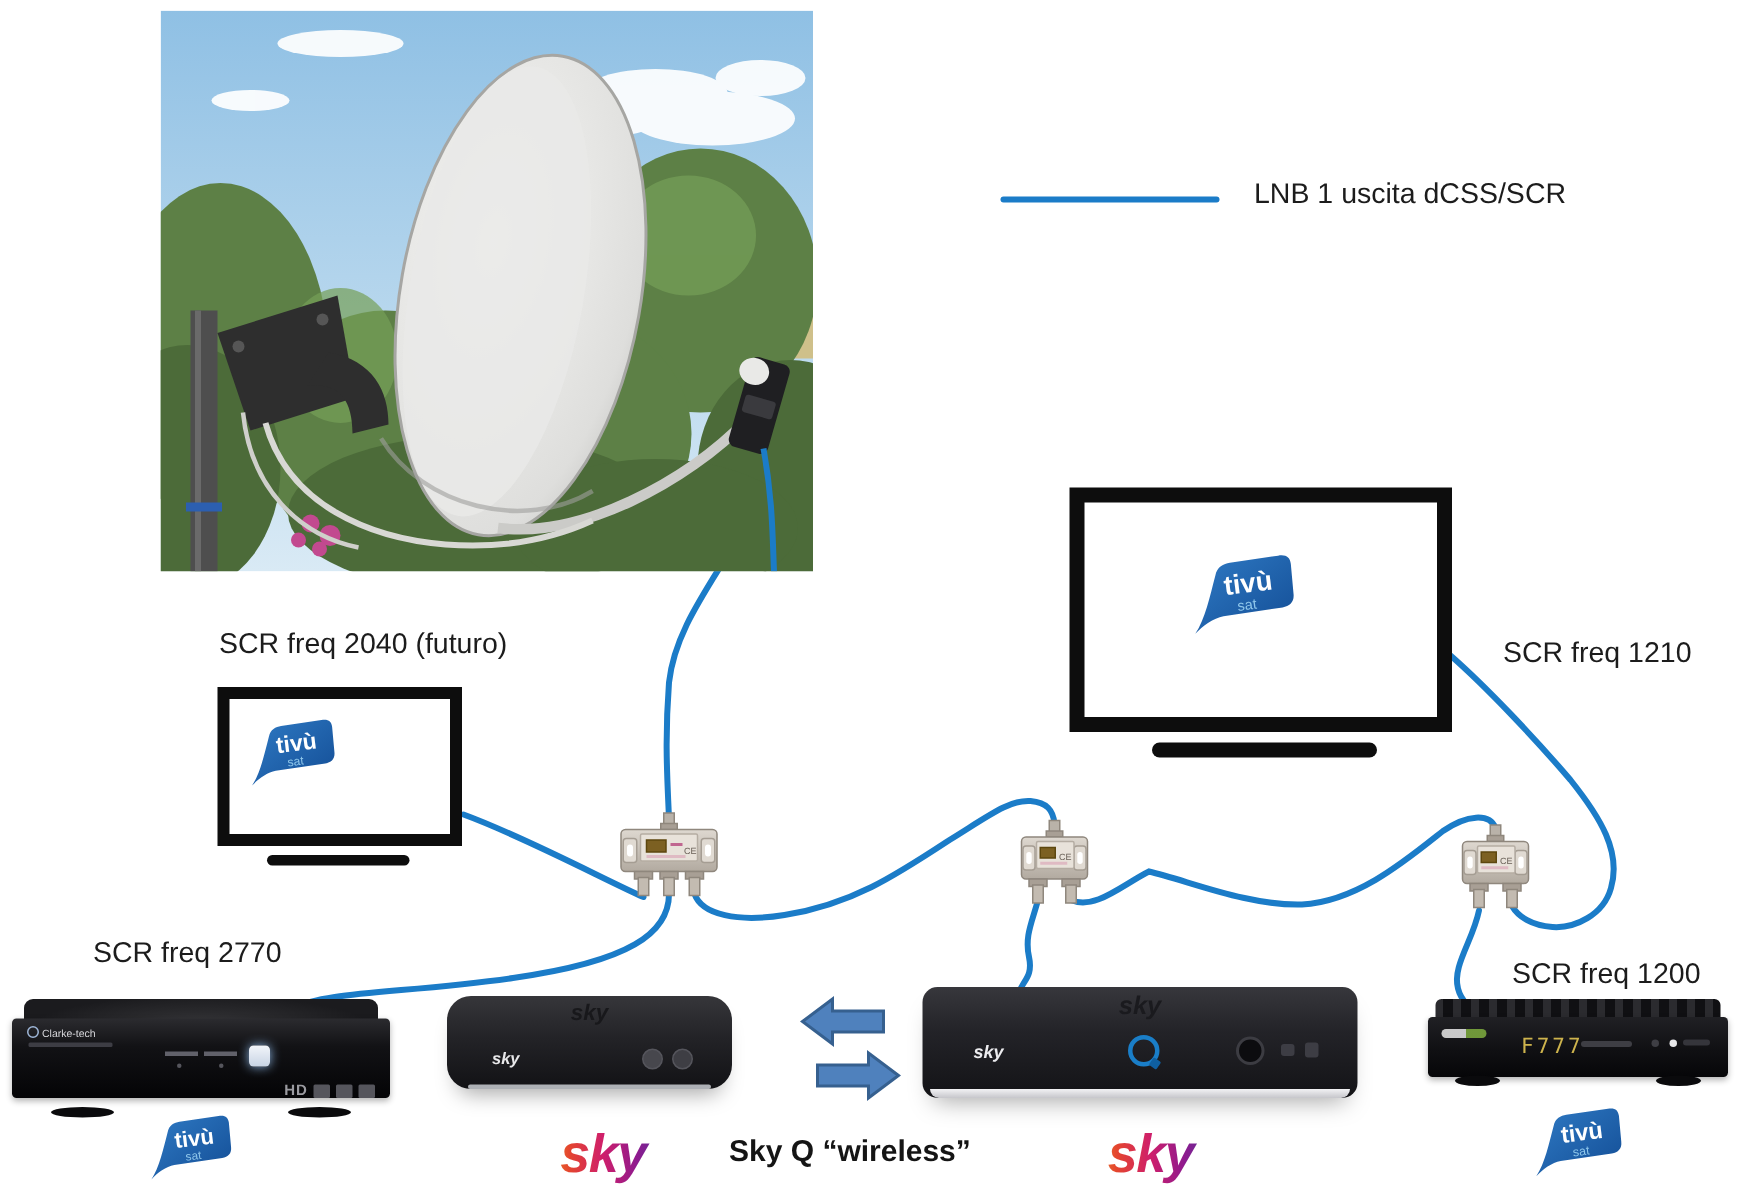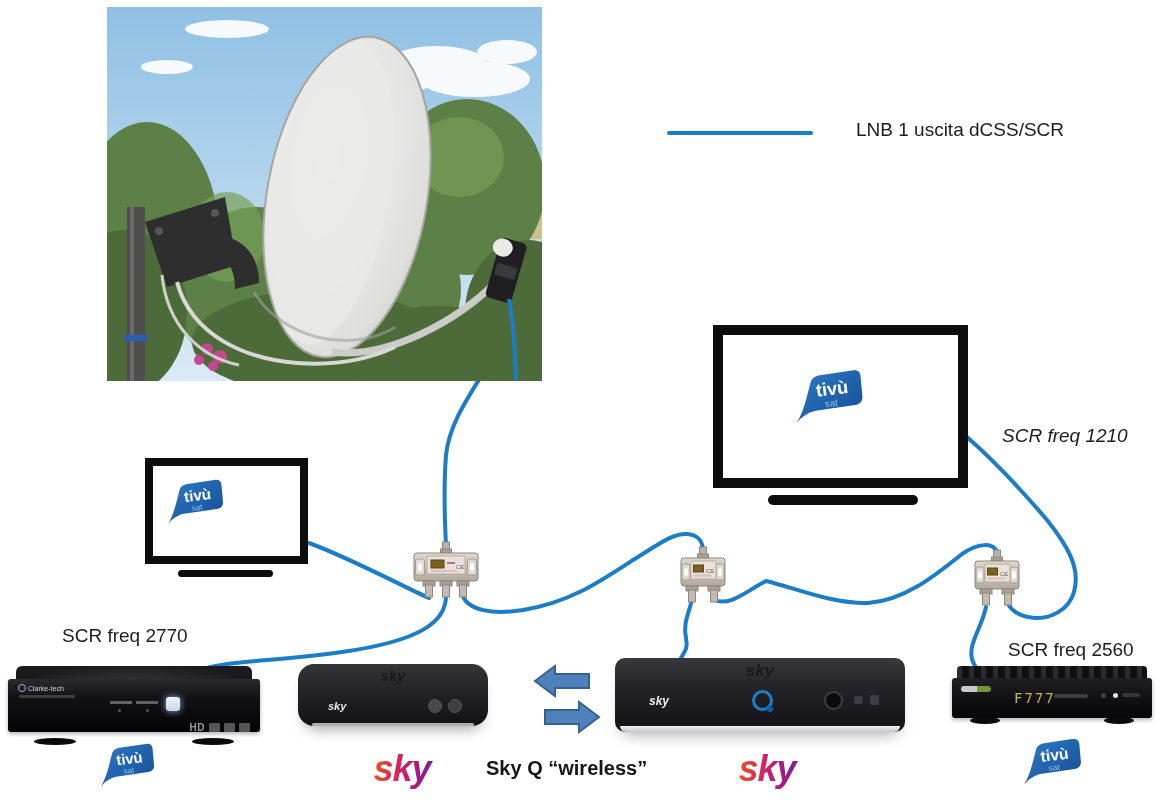--- a/index.html
+++ b/index.html
@@ -4,21 +4,21 @@
 <style>
   html,body{margin:0;padding:0;background:#ffffff;}
   #stage{
     position:relative;width:1160px;height:800px;background:#ffffff;overflow:hidden;
     font-family:"Liberation Sans", sans-serif;color:#1c1c1c;
   }
   .lbl{position:absolute;font-size:19px;color:#1c1c1c;white-space:nowrap;}
 
   
   .legend-line{position:absolute;left:667px;top:131px;width:146px;height:4px;background:#1b7cc8;border-radius:2px;}
-  .legend-text{position:absolute;left:856px;top:119px;font-size:19px;}
+  .legend-text{position:absolute;left:836px;top:119px;font-size:19px;}
 
   
   .photo{position:absolute;left:107px;top:7px;width:435px;height:374px;overflow:hidden;z-index:2;}
   .photo svg{display:block;width:100%;height:100%;}
 
   
   #cables{position:absolute;left:0;top:0;width:1160px;height:800px;z-index:1;pointer-events:none;}
 
   
   .tv{position:absolute;background:#ffffff;border:8px solid #0d0d0d;z-index:2;}
@@ -207,31 +207,32 @@
       <path d="M309,543 C350,558 406,588 429,598"></path>
       <path d="M446,596 C446,622 420,641 342,652 C272,662 214,661 197,672"></path>
       <path d="M463,596 C468,610 492,615 523,610 C568,603 598,583 633,560 C659,544 673,533 687,534 C698,535 702,540 703,549"></path>
       <path d="M692,600 C688,615 683,624 686,638 C689,652 681,654 679,663"></path>
       <path d="M714,600 C730,607 748,590 766,581 C792,587 832,604 868,603 C905,601 938,573 962,554 C978,543 993,542 997,552"></path>
       <path d="M967,437 C991,458 1024,493 1047,520 C1067,545 1081,568 1074,592 C1069,610 1050,619 1035,618 C1021,617 1012,611 1008,604"></path>
       <path d="M986,607 C982,627 968,644 972,659 C974,667 978,669 980,672"></path>
     </g>
   </svg>
 
+  <div class="lbl" style="left:146px;top:419px;">SCR freq 2040 (futuro)</div>
   <div class="tv" style="left:145px;top:458px;width:147px;height:90px;"></div>
   <div class="tv-stand" style="left:178px;top:570px;width:95px;height:7px;"></div>
   <div class="tivu" style="left:164px;top:478px;width:62px;">
     <svg viewBox="0 0 122 96">
       <path d="M8,90 C19,73 24,49 30,26 C32,16 39,13 46,11.8 L99,4 C108,2.6 112,5.8 113,13 L116,46 C117,55 112,59.5 104,61 L39,70.5 C28,72.5 16,81 8,90 Z" fill="url(#tivugrad)"></path>
       <text x="40" y="45" font-size="30" font-weight="bold" fill="#ffffff" font-family="Liberation Sans, sans-serif" transform="rotate(-7 61 40)">tivù</text>
       <text x="54" y="64" font-size="16" fill="#8ec6ea" font-family="Liberation Sans, sans-serif" transform="rotate(-7 61 56)">sat</text>
     </svg>
   </div>
 
-  <div class="lbl" style="left:1002px;top:425px;font-style:italic;">SCR freq 1210</div>
+  <div class="lbl" style="left:1002px;top:425px;">SCR freq 1210</div>
   <div class="tv big" style="left:713px;top:325px;width:235px;height:143px;"></div>
   <div class="tv-stand" style="left:768px;top:495px;width:150px;height:10px;border-radius:5px;"></div>
   <div class="tivu" style="left:792px;top:368px;width:74px;">
     <svg viewBox="0 0 122 96">
       <path d="M8,90 C19,73 24,49 30,26 C32,16 39,13 46,11.8 L99,4 C108,2.6 112,5.8 113,13 L116,46 C117,55 112,59.5 104,61 L39,70.5 C28,72.5 16,81 8,90 Z" fill="url(#tivugrad)"></path>
       <text x="40" y="45" font-size="30" font-weight="bold" fill="#ffffff" font-family="Liberation Sans, sans-serif" transform="rotate(-7 61 40)">tivù</text>
       <text x="54" y="64" font-size="16" fill="#8ec6ea" font-family="Liberation Sans, sans-serif" transform="rotate(-7 61 56)">sat</text>
     </svg>
   </div>
 
@@ -298,21 +299,21 @@
       <g>
         <rect x="7" y="40" width="12" height="5" fill="#a89f95" stroke="#8f877d"></rect>
           <rect x="9.5" y="44" width="7" height="12" fill="#c3bbb1" stroke="#8f877d"></rect>
         <rect x="29" y="40" width="12" height="5" fill="#a89f95" stroke="#8f877d"></rect>
           <rect x="31.5" y="44" width="7" height="12" fill="#c3bbb1" stroke="#8f877d"></rect>
       </g>
     </svg>
   </div>
 
   <div class="lbl" style="left:62px;top:625px;">SCR freq 2770</div>
-  <div class="lbl" style="left:1008px;top:639px;">SCR freq 2560</div>
+  <div class="lbl" style="left:1008px;top:639px;">SCR freq 1200</div>
 
   <div class="decoder">
     <div class="dec-top"></div>
     <div class="dec-front"></div>
     <div class="dec-brand"><span class="dot"></span><span>Clarke-tech</span></div>
     <div class="dec-sub"></div>
     <div class="dec-seg1"></div>
     <div class="dec-seg2"></div>
     <div class="dec-dot1"></div>
     <div class="dec-dot2"></div>

